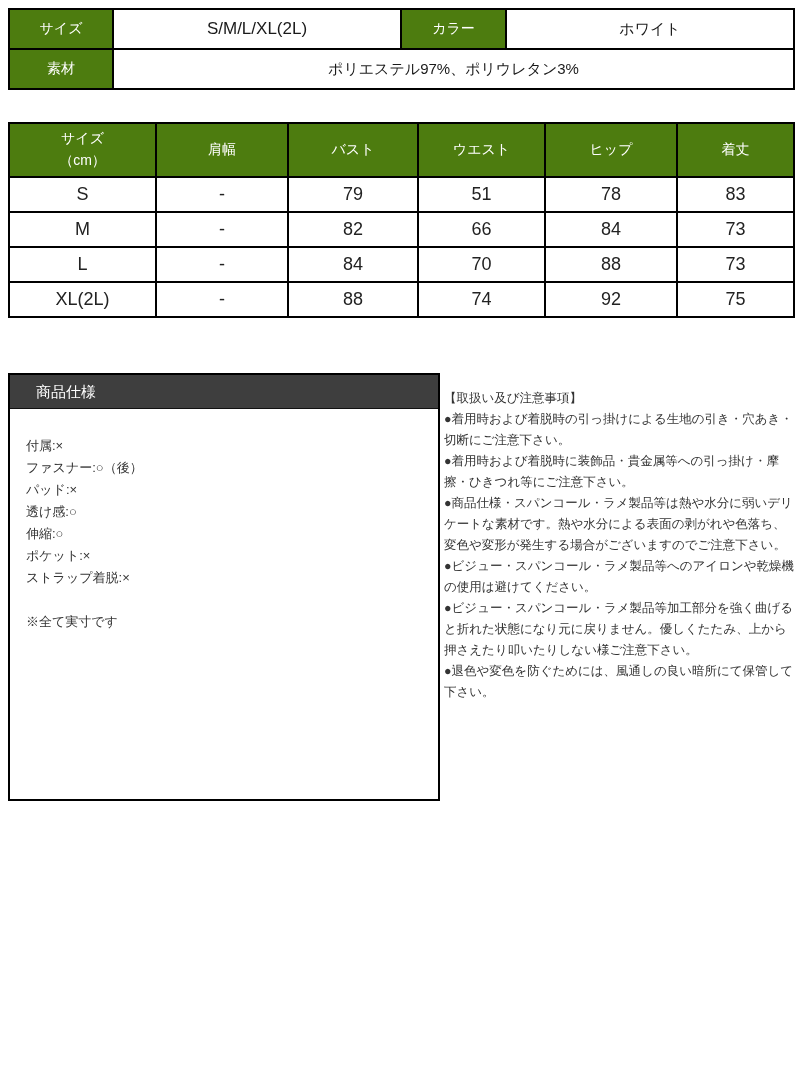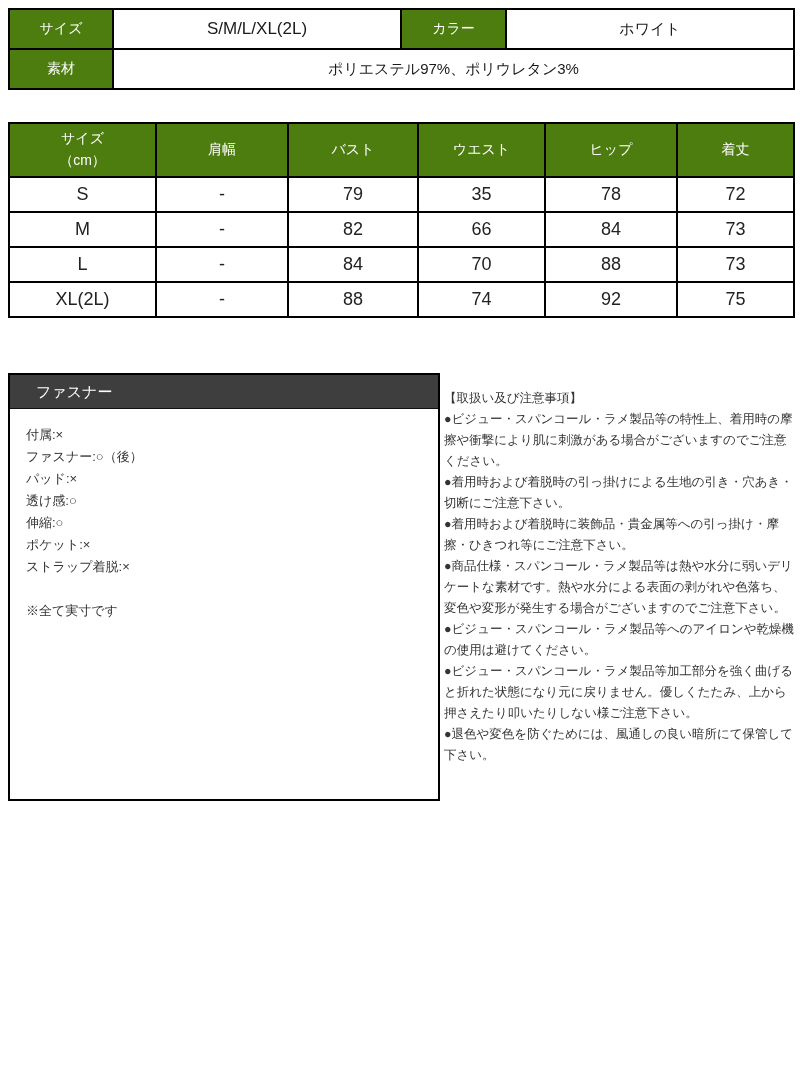--- a/index.html
+++ b/index.html
@@ -23,21 +23,21 @@
   .t-size { position: absolute; left: 8px; top: 122px; width: 785px; }
   .t-size th { border: 2px solid #000; height: 54px; font-size: 14px; line-height: 1.55; font-weight: normal; }
   .t-size td { border: 2px solid #000; height: 35px; text-align: center; vertical-align: middle;
                font-size: 18px; color: #222; background: #fff; }
 
   
   .spec-box { position: absolute; left: 8px; top: 373px; width: 432px; height: 428px;
               border: 2px solid #000; background: #fff; }
   .spec-bar { height: 34px; background: #3e3e3e; color: #fff; font-size: 15px;
               line-height: 34px; padding-left: 26px; border-bottom: 1px solid #111; }
-  .spec-body { padding: 15px 16px; font-size: 13px; line-height: 22px; color: #333; }
+  .spec-body { padding: 26px 16px; font-size: 13px; line-height: 22px; color: #333; }
   .spec-note { margin-top: 22px; }
 
   
   .care-col { position: absolute; left: 444px; top: 388px; width: 353px;
               font-size: 12.5px; line-height: 21px; color: #333; }
   .care-col .care-title { }
   .care-col p { margin: 0; }
 </style>
 </head>
 <body>
@@ -83,23 +83,23 @@
         <th class="hdr">肩幅</th>
         <th class="hdr">バスト</th>
         <th class="hdr">ウエスト</th>
         <th class="hdr">ヒップ</th>
         <th class="hdr">着丈</th>
       </tr>
       <tr>
         <td>S</td>
         <td>-</td>
         <td>79</td>
-        <td>35</td>
+        <td>51</td>
         <td>78</td>
-        <td>72</td>
+        <td>83</td>
       </tr>
       <tr>
         <td>M</td>
         <td>-</td>
         <td>82</td>
         <td>66</td>
         <td>84</td>
         <td>73</td>
       </tr>
       <tr>
@@ -115,36 +115,35 @@
         <td>-</td>
         <td>88</td>
         <td>74</td>
         <td>92</td>
         <td>75</td>
       </tr>
     </tbody>
   </table>
 
   <div class="spec-box">
-    <div class="spec-bar">ファスナー</div>
+    <div class="spec-bar">商品仕様</div>
     <div class="spec-body">
       <div>付属:×</div>
       <div>ファスナー:○（後）</div>
       <div>パッド:×</div>
       <div>透け感:○</div>
       <div>伸縮:○</div>
       <div>ポケット:×</div>
       <div>ストラップ着脱:×</div>
       <div class="spec-note">※全て実寸です</div>
     </div>
   </div>
 
   <div class="care-col">
     <div class="care-title">【取扱い及び注意事項】</div>
-    <p>●ビジュー・スパンコール・ラメ製品等の特性上、着用時の摩擦や衝撃により肌に刺激がある場合がございますのでご注意ください。</p>
     <p>●着用時および着脱時の引っ掛けによる生地の引き・穴あき・切断にご注意下さい。</p>
     <p>●着用時および着脱時に装飾品・貴金属等への引っ掛け・摩擦・ひきつれ等にご注意下さい。</p>
     <p>●商品仕様・スパンコール・ラメ製品等は熱や水分に弱いデリケートな素材です。熱や水分による表面の剥がれや色落ち、変色や変形が発生する場合がございますのでご注意下さい。</p>
     <p>●ビジュー・スパンコール・ラメ製品等へのアイロンや乾燥機の使用は避けてください。</p>
     <p>●ビジュー・スパンコール・ラメ製品等加工部分を強く曲げると折れた状態になり元に戻りません。優しくたたみ、上から押さえたり叩いたりしない様ご注意下さい。</p>
     <p>●退色や変色を防ぐためには、風通しの良い暗所にて保管して下さい。</p>
   </div>
 
 </div>
 

